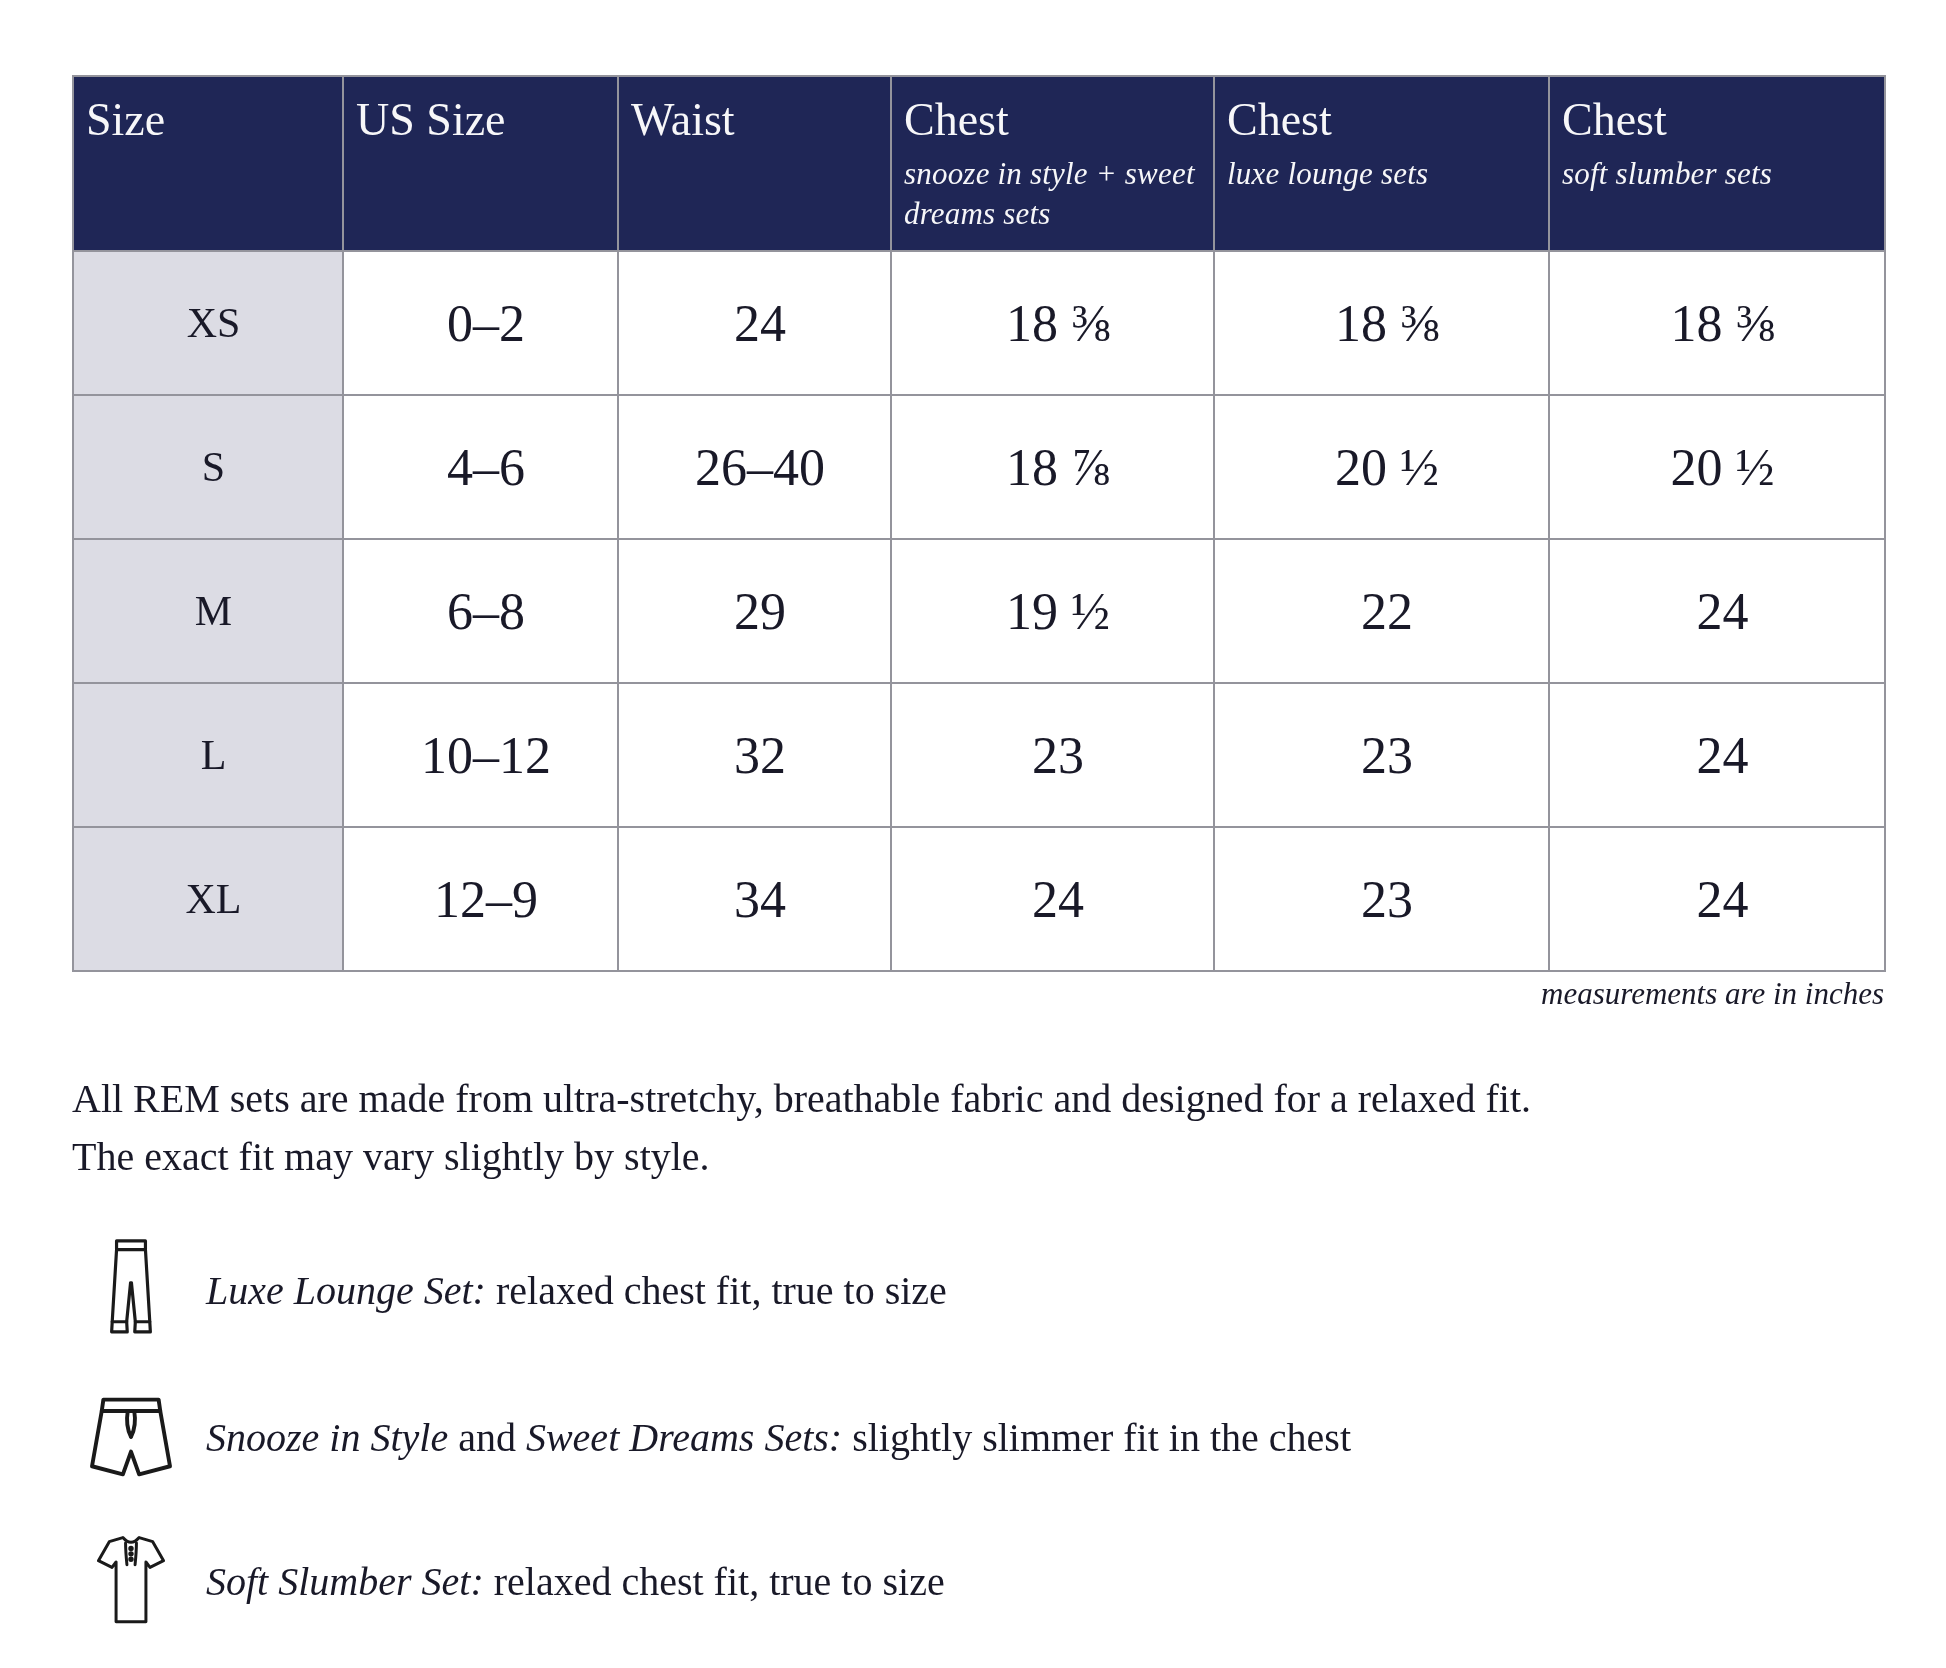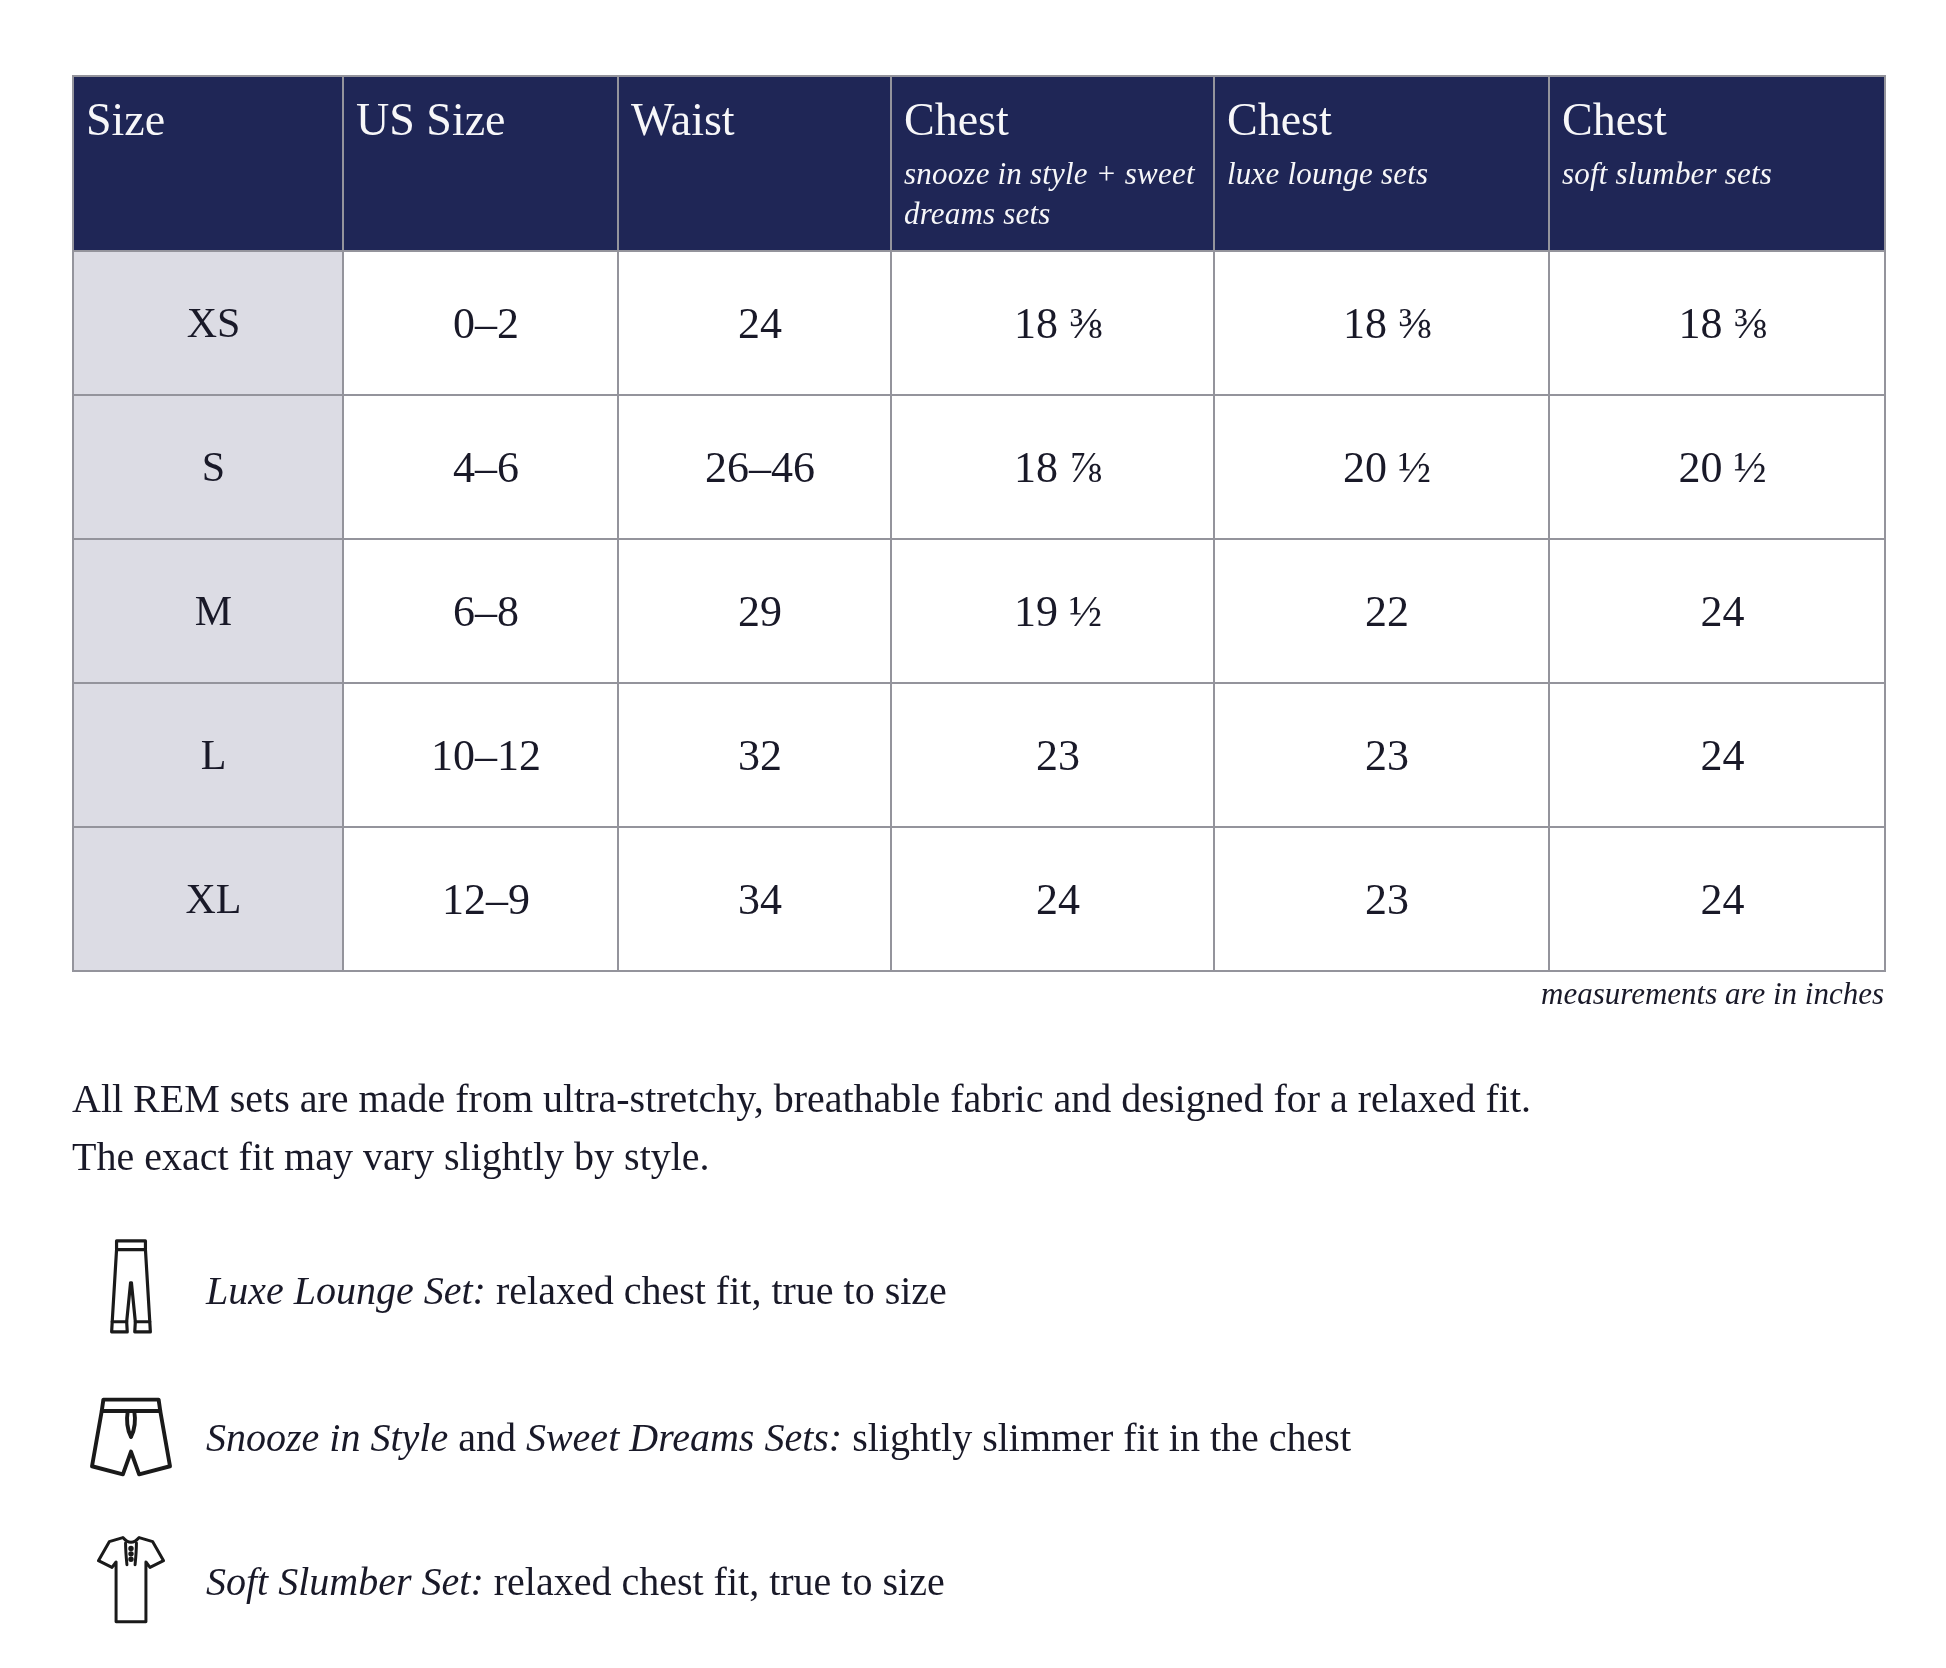--- a/index.html
+++ b/index.html
@@ -48,21 +48,21 @@
     font-size:31px;
     line-height:1.3;
     margin-top:8px;
     letter-spacing:0.2px;
   }
   thead .col-sub:empty{display:none;}
   tbody td{
     height:144px;
     text-align:center;
     vertical-align:middle;
-    font-size:44px;
+    font-size:52px;
     background:#ffffff;
   }
   tbody td.size-cell{
     background:var(--size-col-bg);
     font-size:42px;
   }
   .table-footnote{
     width:1812px;
     text-align:right;
     font-style:italic;
@@ -148,21 +148,21 @@
         <td class="size-cell">XS</td>
         <td>0–2</td>
         <td>24</td>
         <td>18 ⅜</td>
         <td>18 ⅜</td>
         <td>18 ⅜</td>
       </tr>
       <tr>
         <td class="size-cell">S</td>
         <td>4–6</td>
-        <td>26–46</td>
+        <td>26–40</td>
         <td>18 ⅞</td>
         <td>20 ½</td>
         <td>20 ½</td>
       </tr>
       <tr>
         <td class="size-cell">M</td>
         <td>6–8</td>
         <td>29</td>
         <td>19 ½</td>
         <td>22</td>

